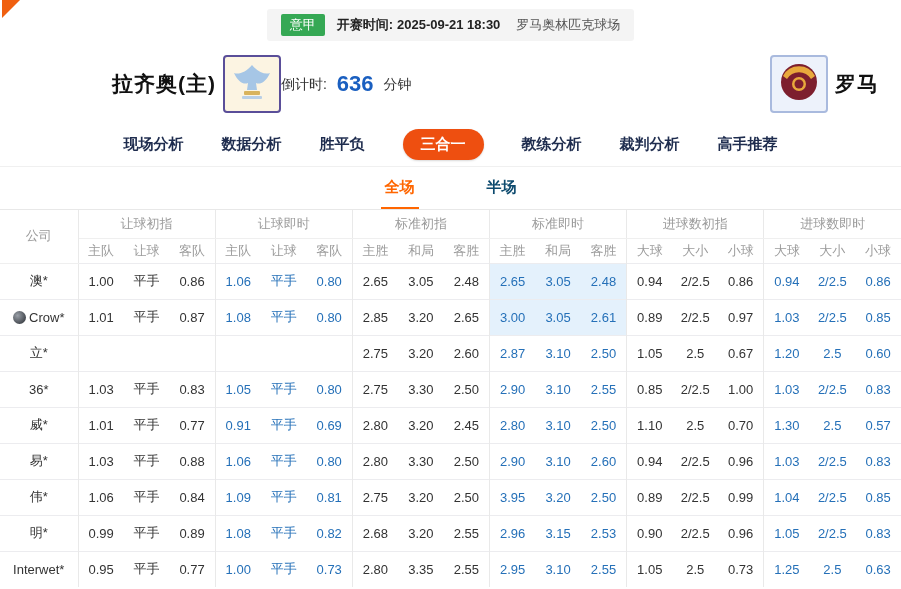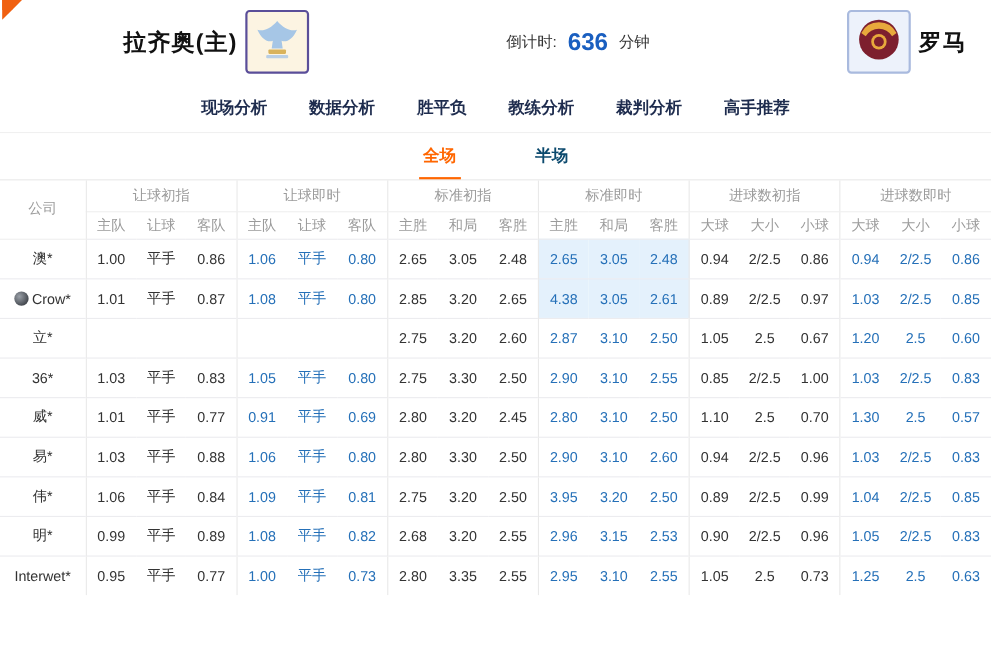--- a/index.html
+++ b/index.html
@@ -17,21 +17,21 @@
   .match-info { display:flex; align-items:center; gap:12px; background:#f4f4f4; padding:5px 14px; border-radius:3px; font-size:13px; color:#555; }
   .league-badge { background:#35a854; color:#fff; padding:2px 9px; border-radius:2px; font-size:13px; }
   .kickoff { color:#333; }
   .kickoff b { font-weight:bold; color:#222; }
   .kickoff .time { font-weight:bold; color:#222; margin-left:4px; }
   .venue { color:#555; margin-left:4px; }
 
   
   .team-row { height:76px; display:flex; align-items:center; padding:0 22px 0 112px; }
   .home, .away { display:flex; align-items:center; gap:7px; }
-  .countdown { flex:1; text-align:center; font-size:14px; color:#333; }
+  .countdown { flex:1; font-size:14px; color:#333; }
   .cd-num { font-size:22px; font-weight:bold; color:#1a5fc0; margin:0 6px; vertical-align:-2px; }
   .team-name { font-size:21px; font-weight:bold; color:#111; letter-spacing:1px; }
   .logo-box { width:58px; height:58px; display:flex; align-items:center; justify-content:center; border-radius:4px; }
   .logo-box.lazio { background:#fcf4e2; border:2px solid #5a4e99; }
   .logo-box.roma  { background:#edf2fb; border:2px solid #a9bade; }
 
   
   .nav-tabs { height:45px; display:flex; justify-content:center; align-items:center; gap:38px; border-bottom:1px solid #f0f0f0; }
   .nav-tab { font-size:15px; color:#1e2c4e; font-weight:600; cursor:pointer; }
   .nav-tab.active { background:#ee4f10; color:#fff; padding:6px 18px; border-radius:16px; font-weight:bold; box-shadow:0 1px 2px rgba(0,0,0,.15); }
@@ -56,20 +56,29 @@
   .mini-logo { display:none; }
   .mini-logo.show { display:inline-block; width:13px; height:13px; border-radius:50%;
     background:radial-gradient(circle at 35% 35%, #9aa0a8, #23272d); margin-right:3px; vertical-align:-2px; }
 </style>
 </head>
 <body>
 
 <div class="page">
   <div class="corner-mark"></div>
 
+  <div class="top-bar">
+    <div class="match-info">
+      <span class="league-badge">意甲</span>
+      <span class="kickoff">
+        <b>开赛时间:</b><span class="time">2025-09-21 18:30</span>
+      </span>
+      <span class="venue">罗马奥林匹克球场</span>
+    </div>
+  </div>
 
   <div class="team-row">
     <div class="home">
       <span class="team-name">拉齐奥(主)</span>
       <div class="logo-box lazio">
         <span>
           <svg width="44" height="44" viewBox="0 0 44 44">
             <path d="M22 5 C16 12, 9 15, 4 13 C8 22, 14 25, 18 23 L17 30 L27 30 L26 23 C30 25, 36 22, 40 13 C35 15, 28 12, 22 5 Z" fill="#a6c6e6"></path>
             <rect x="14" y="31" width="16" height="4" rx="1" fill="#d9b35c"></rect>
             <rect x="12" y="36" width="20" height="3" rx="1" fill="#b9cfe6"></rect>
@@ -94,20 +103,21 @@
         </span>
       </div>
       <span class="team-name">罗马</span>
     </div>
   </div>
 
   <div class="nav-tabs">
     <a class="nav-tab">现场分析</a>
     <a class="nav-tab">数据分析</a>
     <a class="nav-tab">胜平负</a>
+    <a class="nav-tab active">三合一</a>
     <a class="nav-tab">教练分析</a>
     <a class="nav-tab">裁判分析</a>
     <a class="nav-tab">高手推荐</a>
   </div>
 
   <div class="subtabs">
     <a class="subtab active">全场</a>
     <a class="subtab">半场</a>
   </div>
 
@@ -191,21 +201,21 @@
       <td class="company-cell"><span class="mini-logo show"></span><span>Crow*</span></td>
       <td>1.01</td>
       <td>平手</td>
       <td class="ge">0.87</td>
       <td class="live">1.08</td>
       <td class="live">平手</td>
       <td class="live ge">0.80</td>
       <td>2.85</td>
       <td>3.20</td>
       <td class="ge">2.65</td>
-      <td class="live std-live-cell hl">4.38</td>
+      <td class="live std-live-cell hl">3.00</td>
       <td class="live std-live-cell hl">3.05</td>
       <td class="live ge std-live-cell hl">2.61</td>
       <td>0.89</td>
       <td>2/2.5</td>
       <td class="ge">0.97</td>
       <td class="live">1.03</td>
       <td class="live">2/2.5</td>
       <td class="live">0.85</td>
     </tr>
 

